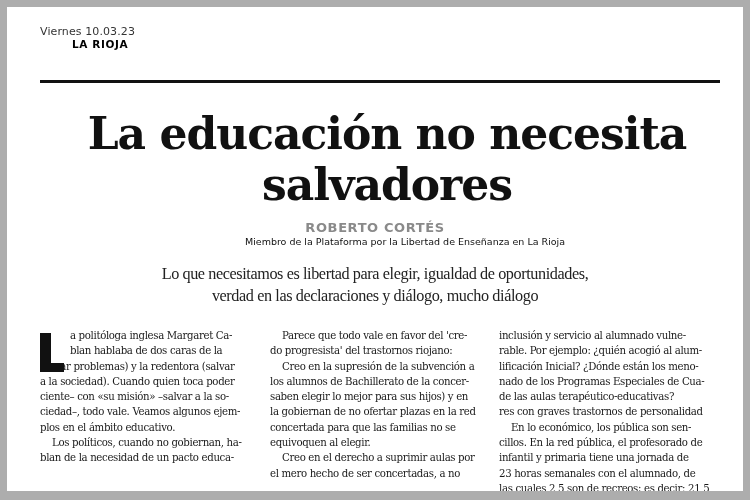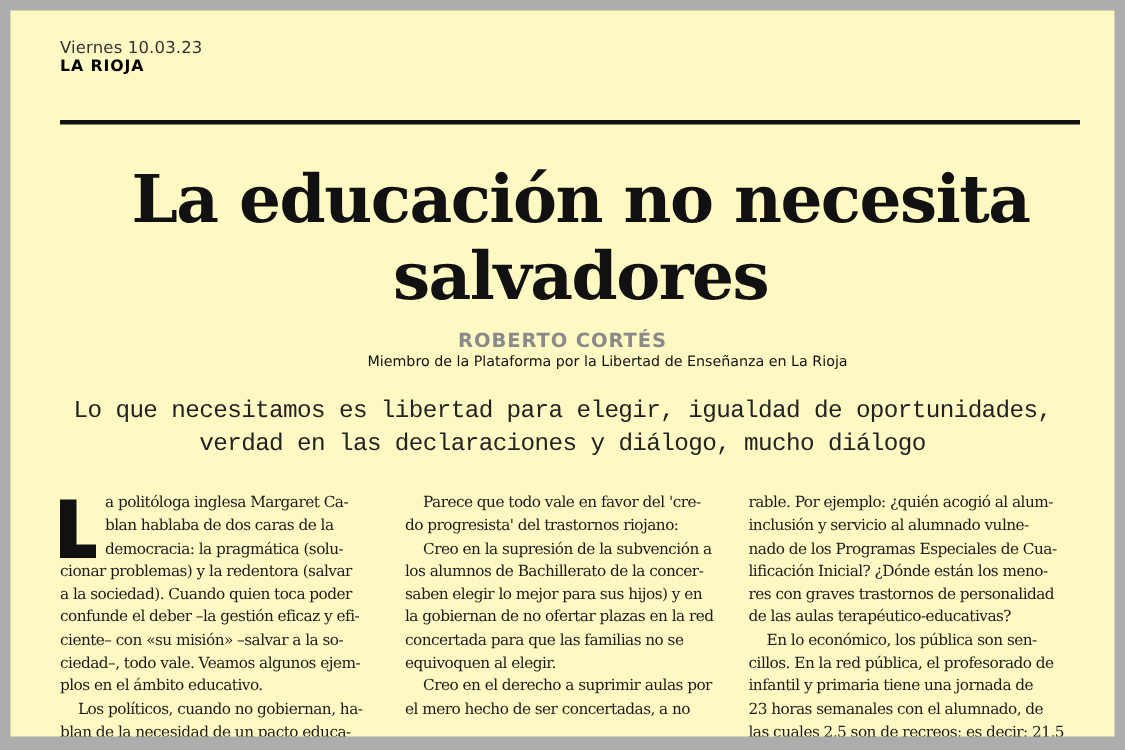--- a/index.html
+++ b/index.html
@@ -6,29 +6,29 @@
   body {
     width: 750px; height: 500px; overflow: hidden;
     background: #adadad;
     position: relative;
     font-family: "DejaVu Serif", serif;
     color: #1a1a1a;
   }
   .page {
     position: absolute; left: 7px; top: 7px;
     width: 736px; height: 484px;
-    background: #fef9c3;
+    background: #ffffff;
     overflow: hidden;
   }
   .dateline {
     position: absolute; left: 33px; top: 18px;
     font-family: "DejaVu Sans", sans-serif;
   }
   .date { font-size: 11px; color: #333; line-height: 13px; letter-spacing: 0.1px; }
-  .region { font-size: 10.5px; font-weight: bold; color: #000; line-height: 13px; letter-spacing: 0.6px; }
+  .region { font-size: 10.5px; font-weight: bold; color: #000; line-height: 13px; letter-spacing: 0.6px; margin-left: 32px; }
   .rule {
     position: absolute; left: 33px; top: 73px;
     width: 680px; height: 3px; background: #111;
   }
   .headline {
     position: absolute; left: 0; top: 89px; width: 736px;
     text-align: center;
     font-family: "DejaVu Serif", serif;
     font-weight: bold;
     font-size: 44px; line-height: 51px;
@@ -36,21 +36,21 @@
     letter-spacing: -1px;
   }
   .byline {
     position: absolute; left: 0; top: 213px; width: 736px; text-align: center;
     font-family: "DejaVu Sans", sans-serif;
   }
   .author { font-size: 13px; font-weight: bold; color: #8a8a8a; letter-spacing: 0.6px; line-height: 15px; }
   .role { font-size: 9.5px; color: #111; line-height: 13px; padding-left: 60px; }
   .subhead {
     position: absolute; left: 0; top: 256px; width: 736px; text-align: center;
-    font-family: Liberation Mono, monospace;
+    font-family: Liberation Serif, serif;
     font-size: 16.2px; line-height: 22px; color: #222;
     letter-spacing: -0.4px;
   }
   .columns {
     position: absolute; top: 321px; left: 33px; width: 683px; height: 170px;
   }
   .col {
     position: absolute; top: 0; width: 218px;
     font-family: "DejaVu Serif", serif;
     font-size: 10.2px; line-height: 15.3px; color: #1a1a1a;
@@ -98,24 +98,22 @@
 
   <div class="columns">
 
     <div class="col col1">
       <div class="dropcap">
         <div class="bar1"></div>
           <div class="bar2"></div>
       </div>
       <p class="dc-line">a politóloga inglesa Margaret Ca-</p>
       <p class="dc-line">blan hablaba de dos caras de la</p>
-      <p class="dc-line">democracia: la pragmática (solu-</p>
       <p>cionar problemas) y la redentora (salvar</p>
       <p>a la sociedad). Cuando quien toca poder</p>
-      <p>confunde el deber –la gestión eficaz y efi-</p>
       <p>ciente– con «su misión» –salvar a la so-</p>
       <p>ciedad–, todo vale. Veamos algunos ejem-</p>
       <p>plos en el ámbito educativo.</p>
       <p class="indent">Los políticos, cuando no gobiernan, ha-</p>
       <p>blan de la necesidad de un pacto educa-</p>
     </div>
 
     <div class="col col2">
       <p class="indent">Parece que todo vale en favor del 'cre-</p>
       <p>do progresista' del trastornos riojano:</p>
@@ -123,26 +121,26 @@
       <p>los alumnos de Bachillerato de la concer-</p>
       <p>saben elegir lo mejor para sus hijos) y en</p>
       <p>la gobiernan de no ofertar plazas en la red</p>
       <p>concertada para que las familias no se</p>
       <p>equivoquen al elegir.</p>
       <p class="indent">Creo en el derecho a suprimir aulas por</p>
       <p>el mero hecho de ser concertadas, a no</p>
     </div>
 
     <div class="col col3">
+      <p>inclusión y servicio al alumnado vulne-</p>
       <p>rable. Por ejemplo: ¿quién acogió al alum-</p>
-      <p>inclusión y servicio al alumnado vulne-</p>
+      <p>lificación Inicial? ¿Dónde están los meno-</p>
       <p>nado de los Programas Especiales de Cua-</p>
-      <p>lificación Inicial? ¿Dónde están los meno-</p>
+      <p>de las aulas terapéutico-educativas?</p>
       <p>res con graves trastornos de personalidad</p>
-      <p>de las aulas terapéutico-educativas?</p>
       <p class="indent">En lo económico, los pública son sen-</p>
       <p>cillos. En la red pública, el profesorado de</p>
       <p>infantil y primaria tiene una jornada de</p>
       <p>23 horas semanales con el alumnado, de</p>
       <p>las cuales 2,5 son de recreos; es decir: 21,5</p>
     </div>
 
   </div>
 </div>
 

